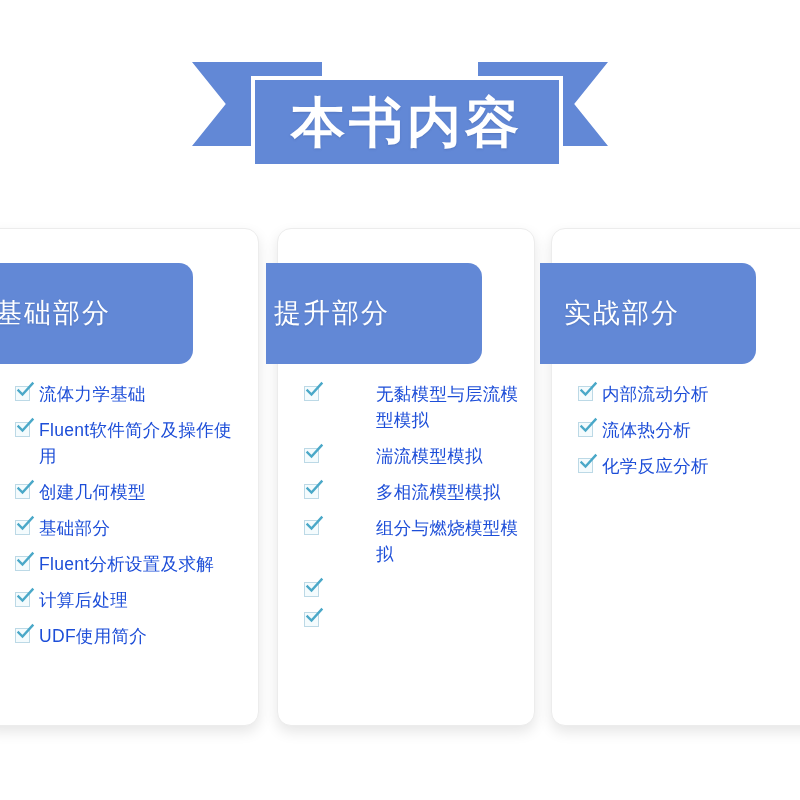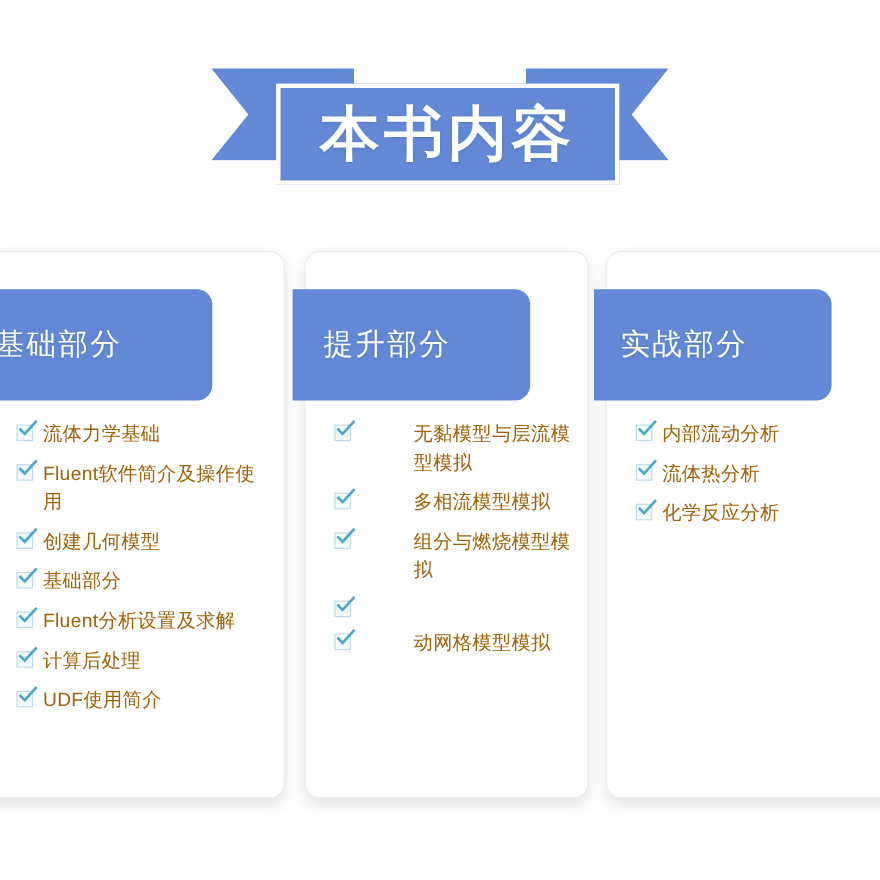--- a/index.html
+++ b/index.html
@@ -109,21 +109,21 @@
   .badge-label {
     color: #ffffff;
     font-size: 27px;
     font-weight: normal;
     letter-spacing: 2px;
     line-height: 1;
     white-space: nowrap;
     text-shadow: 0 1px 2px rgba(60,90,150,0.30);
   }
   .card-1 .badge-label { padding-left: 30px; }
-  .card-2 .badge-label { padding-left: 28px; }
+  .card-2 .badge-label { padding-left: 8px; }
   .card-3 .badge-label { padding-left: 24px; }
 
   
   .card-list {
     position: absolute;
     top: 152px;
     left: 0;
     right: 0;
     padding-left: 32px;
     padding-right: 12px;
@@ -151,21 +151,21 @@
   .check-icon svg {
     position: absolute;
     left: 1px;
     top: -5px;
     width: 17px;
     height: 17px;
     overflow: visible;
   }
 
   .item-text {
-    color: #a16207;
+    color: #1d4ed8;
     font-size: 17.5px;
     line-height: 26px;
     letter-spacing: 0.3px;
   }
 
   .card-1 .item-text { max-width: 200px; }
   .card-2 .item-text { max-width: 200px; margin-left: 48px; }
   .card-3 .item-text { max-width: 205px; }
 </style>
 </head>
@@ -263,20 +263,28 @@
 
         <div class="list-item">
           <span class="check-icon">
             <svg viewBox="0 0 17 17">
                 <path d="M1.5 8.5 L5.5 12.5 L15.5 1.5" fill="none" stroke="#4aa8c8" stroke-width="2.4" stroke-linecap="square"></path>
               </svg>
           </span>
           <span class="item-text">无黏模型与层流模型模拟</span>
         </div>
 
+        <div class="list-item">
+          <span class="check-icon">
+            <svg viewBox="0 0 17 17">
+                <path d="M1.5 8.5 L5.5 12.5 L15.5 1.5" fill="none" stroke="#4aa8c8" stroke-width="2.4" stroke-linecap="square"></path>
+              </svg>
+          </span>
+          <span class="item-text">湍流模型模拟</span>
+        </div>
 
         <div class="list-item">
           <span class="check-icon">
             <svg viewBox="0 0 17 17">
                 <path d="M1.5 8.5 L5.5 12.5 L15.5 1.5" fill="none" stroke="#4aa8c8" stroke-width="2.4" stroke-linecap="square"></path>
               </svg>
           </span>
           <span class="item-text">多相流模型模拟</span>
         </div>
 
@@ -296,21 +304,20 @@
               </svg>
           </span>
         </div>
 
         <div class="list-item">
           <span class="check-icon">
             <svg viewBox="0 0 17 17">
                 <path d="M1.5 8.5 L5.5 12.5 L15.5 1.5" fill="none" stroke="#4aa8c8" stroke-width="2.4" stroke-linecap="square"></path>
               </svg>
           </span>
-          <span class="item-text">动网格模型模拟</span>
         </div>
 
       </div>
     </div>
 
     <div class="card card-3">
       <div class="card-badge">
         <span class="badge-label">实战部分</span>
       </div>
       <div class="card-list">

